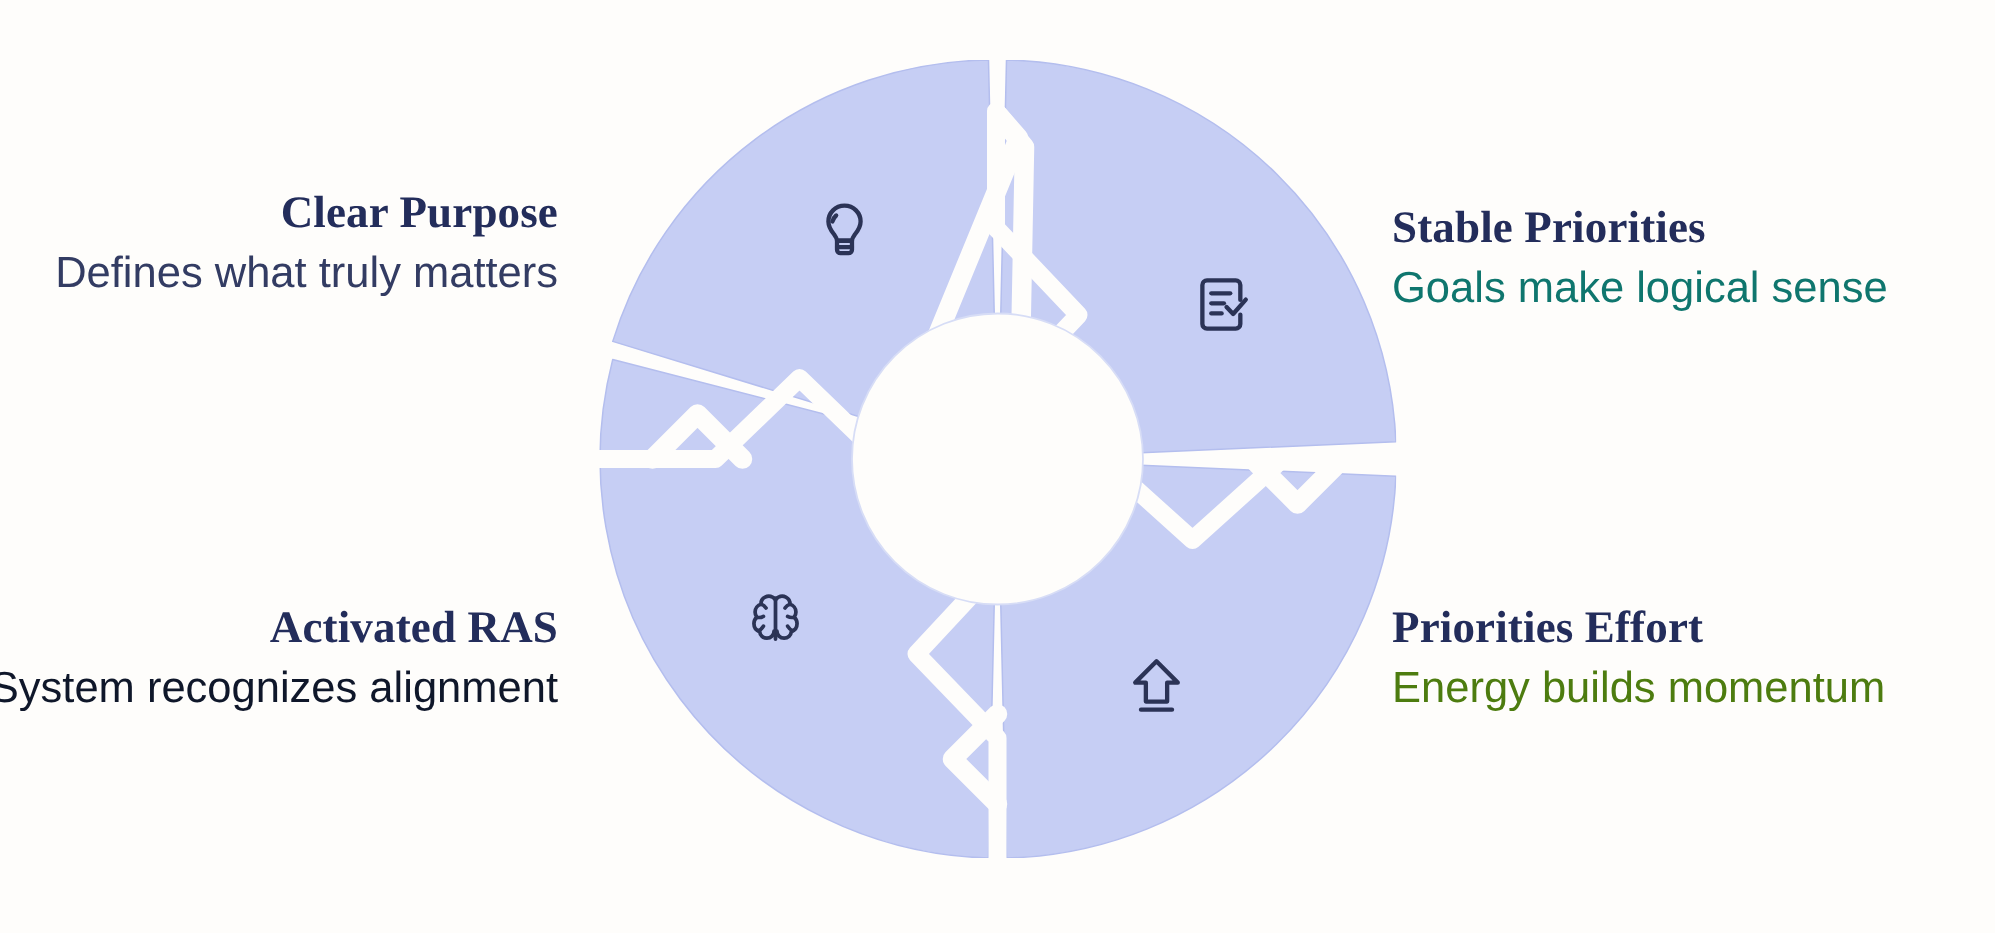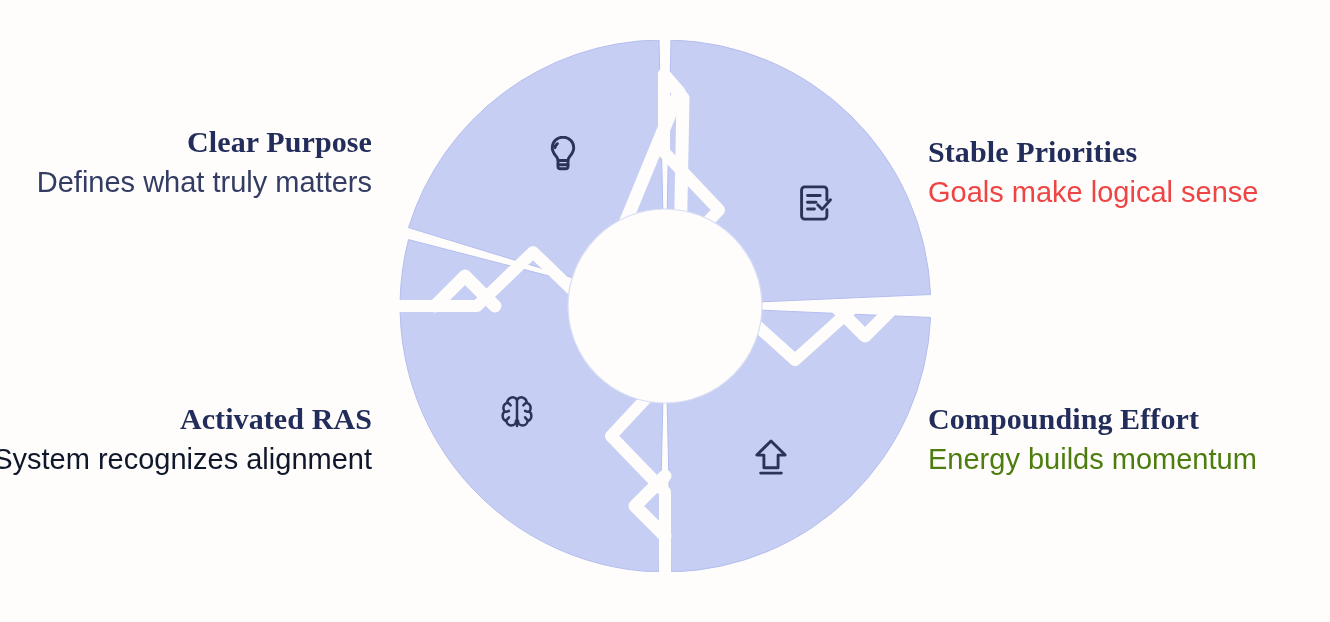--- a/index.html
+++ b/index.html
@@ -163,25 +163,25 @@
     </svg>
   </div>
 
   <div class="label left" id="label-clear-purpose">
     <div class="title" style="color: rgb(35, 45, 91);">Clear Purpose</div>
     <div class="sub" style="color: rgb(51, 60, 99);">Defines what truly matters</div>
   </div>
 
   <div class="label right" id="label-stable-priorities">
     <div class="title" style="color: rgb(35, 45, 91);">Stable Priorities</div>
-    <div class="sub" style="color: #ef4444;">Goals make logical sense</div>
+    <div class="sub" style="color: #0f766e;">Goals make logical sense</div>
   </div>
 
   <div class="label right" id="label-compounding-effort">
-    <div class="title" style="color: rgb(35, 45, 91);">Compounding Effort</div>
+    <div class="title" style="color: rgb(35, 45, 91);">Priorities Effort</div>
     <div class="sub" style="color: #4d7c0f;">Energy builds momentum</div>
   </div>
 
   <div class="label left" id="label-activated-ras">
     <div class="title" style="color: rgb(35, 45, 91);">Activated RAS</div>
     <div class="sub" style="color: #0f172a;">System recognizes alignment</div>
   </div>
 
 </div>
 

